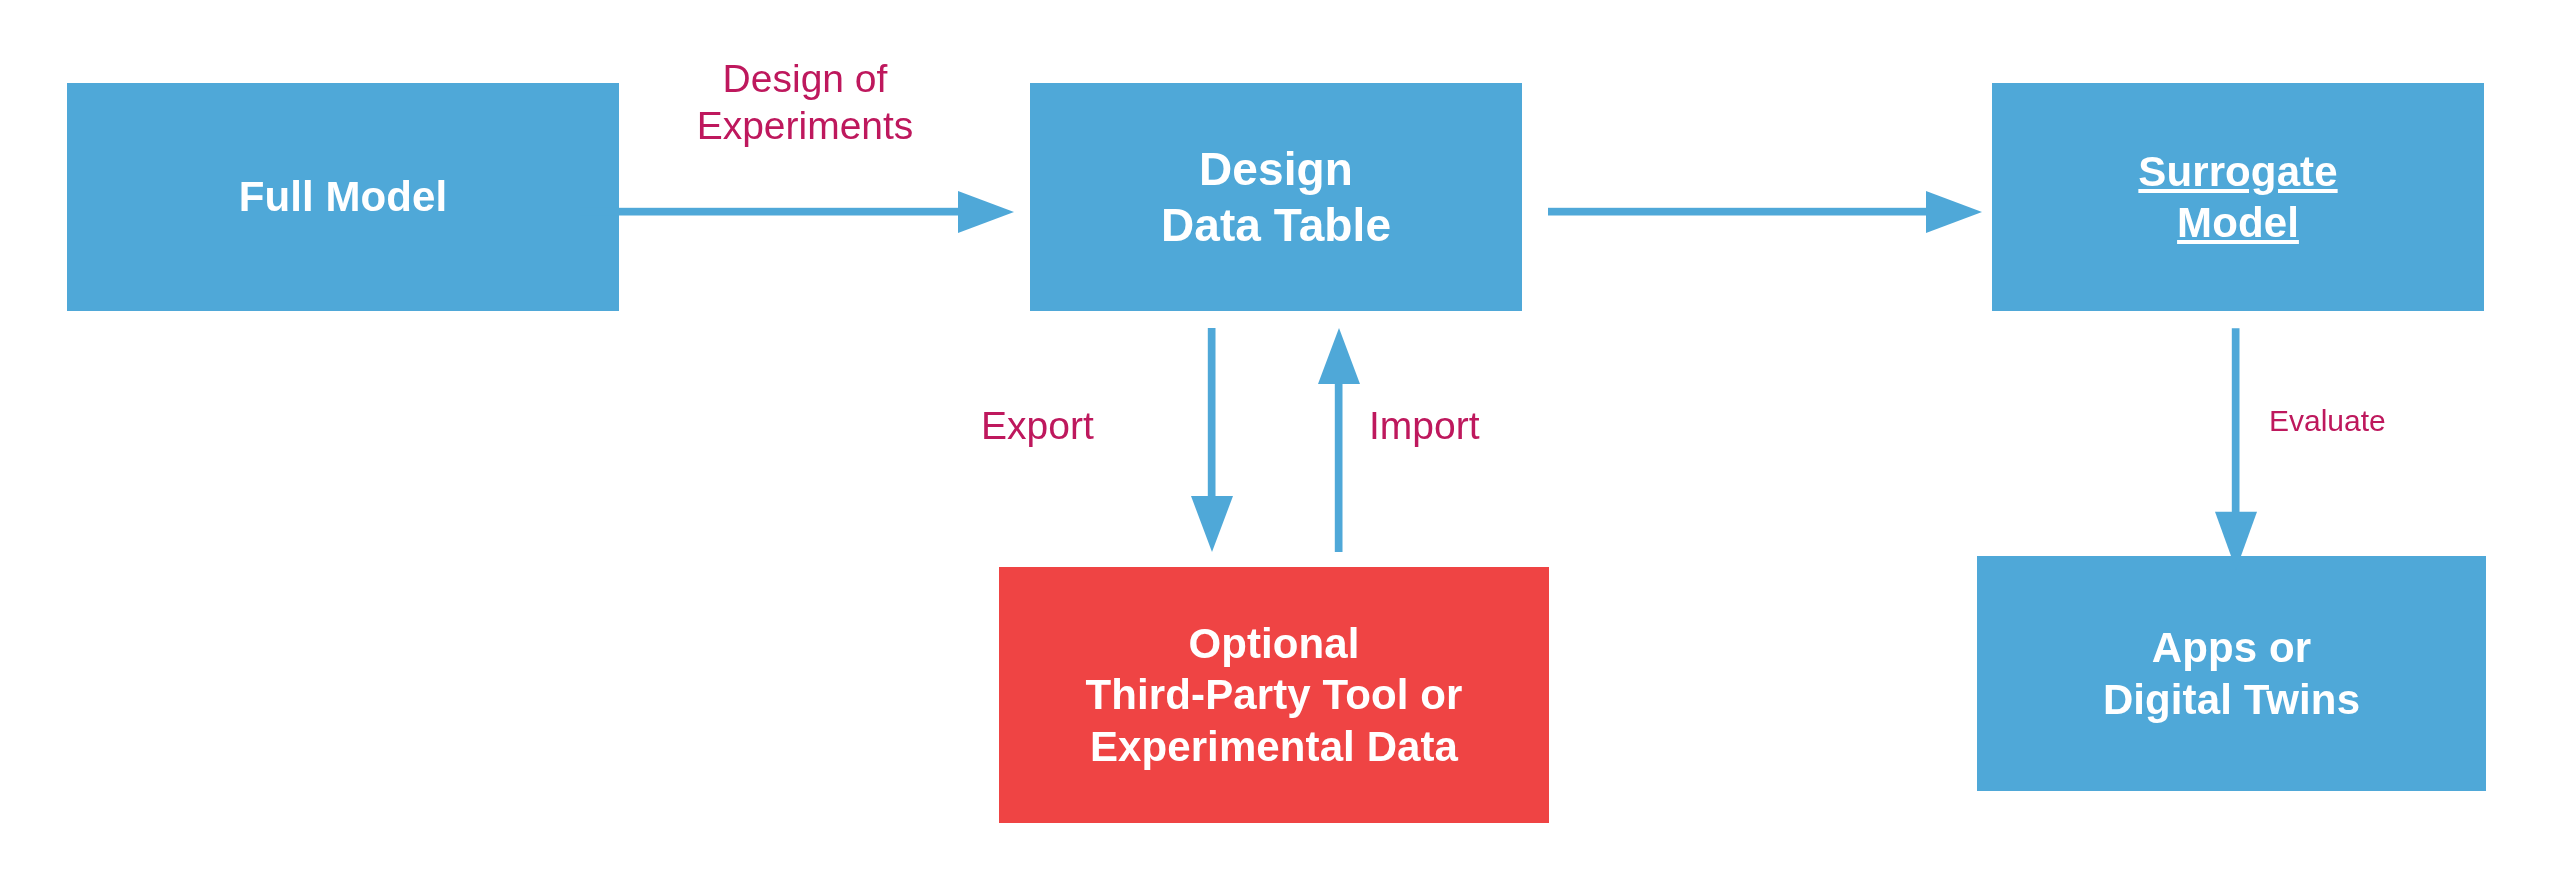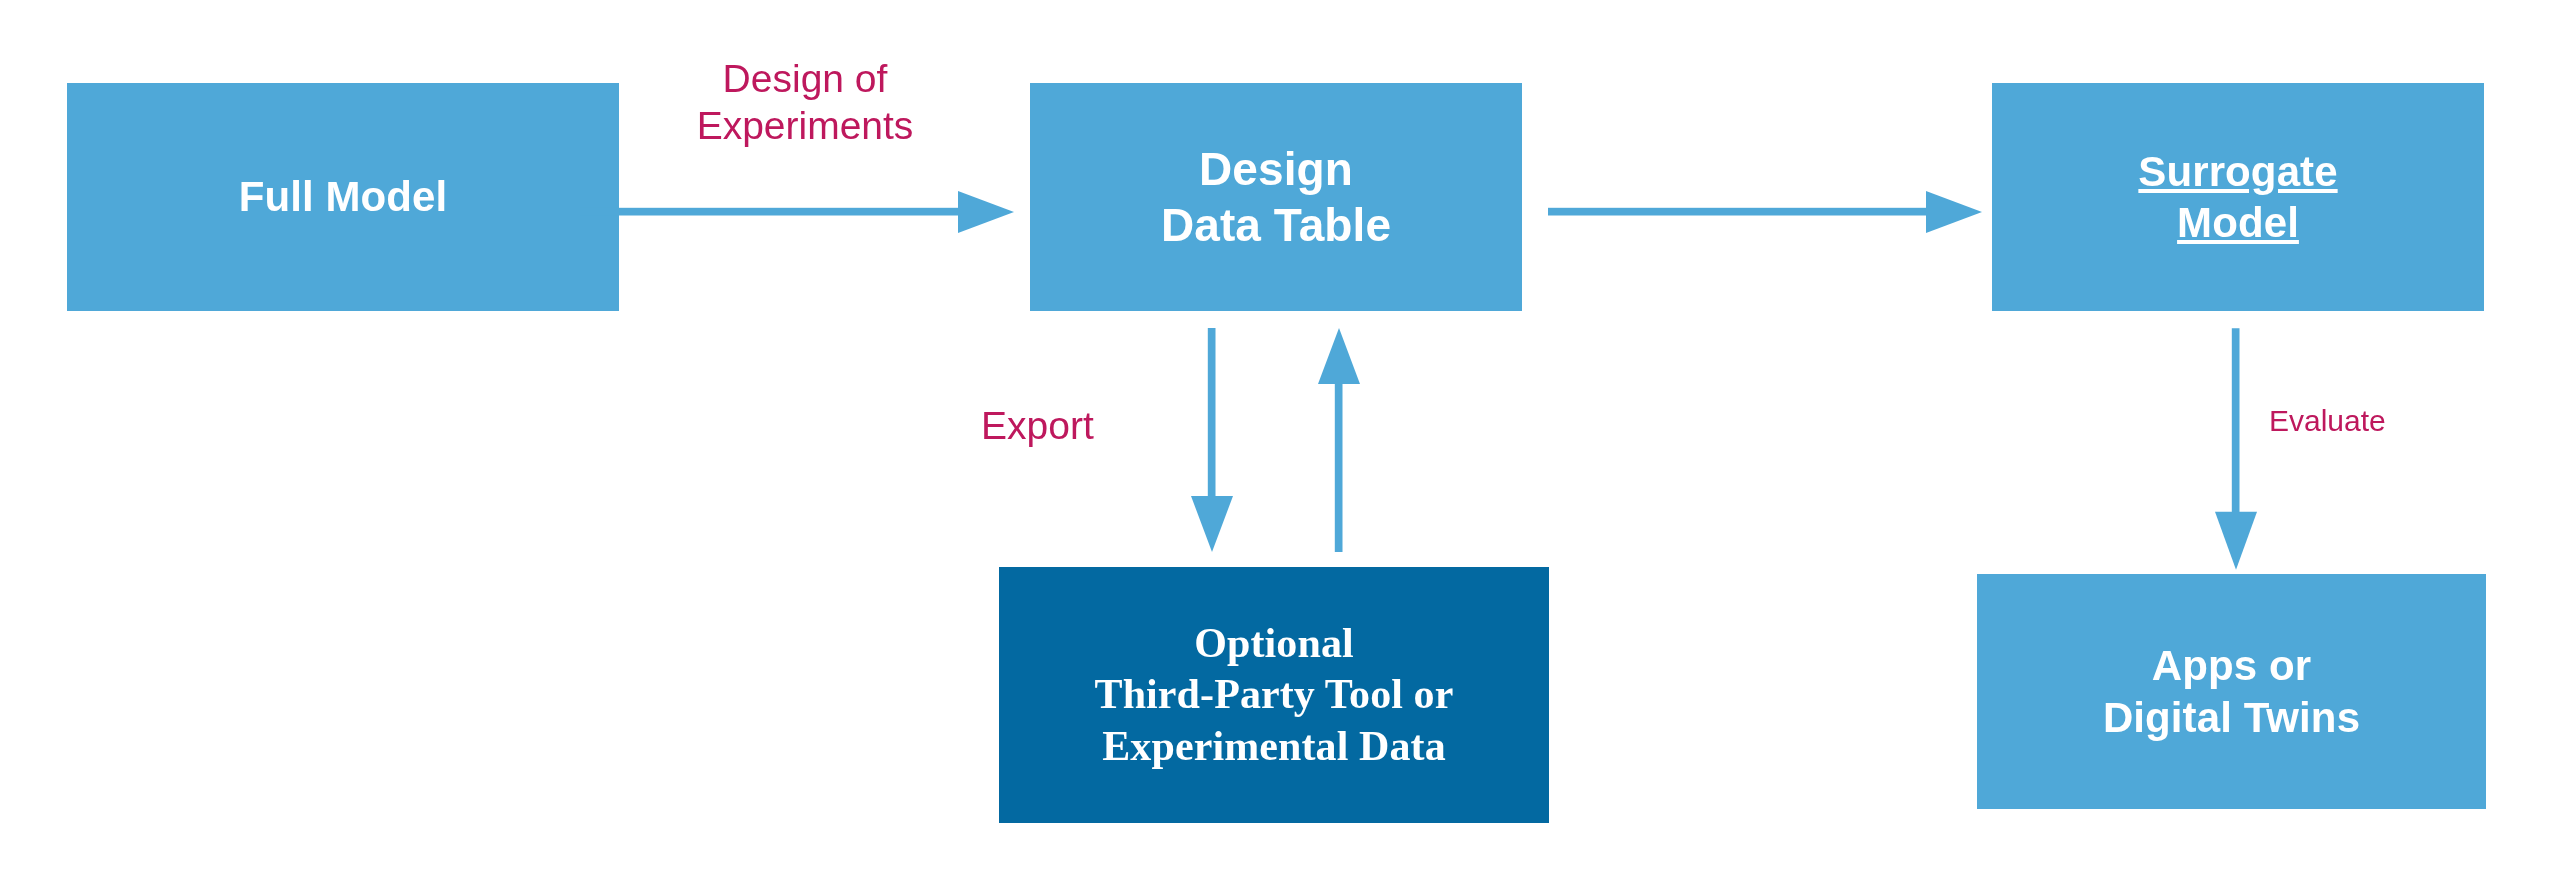--- a/index.html
+++ b/index.html
@@ -24,21 +24,21 @@
     justify-content: center;
     text-align: center;
     color: #ffffff;
     font-weight: bold;
     line-height: 1.22;
     letter-spacing: 0.1px;
     white-space: pre-line;
     font-family: "Liberation Sans", sans-serif;
   }
   .node-light { background: #4FA8D8; }
-  .node-dark  { background: #0369a1; font-family: Liberation Serif, serif; }
+  .node-dark  { background: #ef4444; }
 
   .edge-label {
     position: absolute;
     color: #be185d;
     font-weight: normal;
     text-align: center;
     line-height: 1.2;
     white-space: pre-line;
     font-family: "Liberation Sans", sans-serif;
   }
@@ -46,21 +46,21 @@
   .arrow {
     position: absolute;
   }
   .arrow svg { display: block; overflow: visible; }
 
   
   #node-full-model        { left: 67px;   top: 83px;  width: 552px; height: 228px; font-size: 42px; }
   #node-design-data-table { left: 1030px; top: 83px;  width: 492px; height: 228px; font-size: 46px; }
   #node-surrogate-model   { left: 1992px; top: 83px;  width: 492px; height: 228px; font-size: 42px; text-decoration: underline; }
   #node-optional-tool     { left: 999px; top: 567px;  width: 550px; height: 256px; font-size: 42px; }
-  #node-apps-twins        { left: 1977px; top: 574px;  width: 509px; height: 235px; font-size: 42px; }
+  #node-apps-twins        { left: 1977px; top: 556px;  width: 509px; height: 235px; font-size: 42px; }
 
   
   #label-doe      { left: 609px;  top: 56px;   width: 392px; font-size: 39px; }
   #label-training { left: 1611px; top: 98px;  width: 350px; font-size: 39px; }
   #label-export   { left: 981px; top: 403px;  width: 203px; font-size: 39px; text-align: left; }
   #label-import   { left: 1369px; top: 403px;  width: 210px; font-size: 39px; text-align: left; }
   #label-evaluate { left: 2269px; top: 403px;  width: 266px; font-size: 30px; text-align: left; }
 
   
   #arrow-doe       { left: 580px;  top: 191px; width: 434px;  height: 42px; }
@@ -124,17 +124,18 @@
       <polygon points="0,262 60,262 30,345" fill="#4FA8D8"></polygon>
     </svg>
   </div>
 
   <div class="edge-label" id="label-doe">Design of
 Experiments</div>
 
 
   <div class="edge-label" id="label-export">Export</div>
 
+  <div class="edge-label" id="label-import">Import</div>
 
   <div class="edge-label" id="label-evaluate">Evaluate</div>
 
 </div>
 
 
 </body></html>

